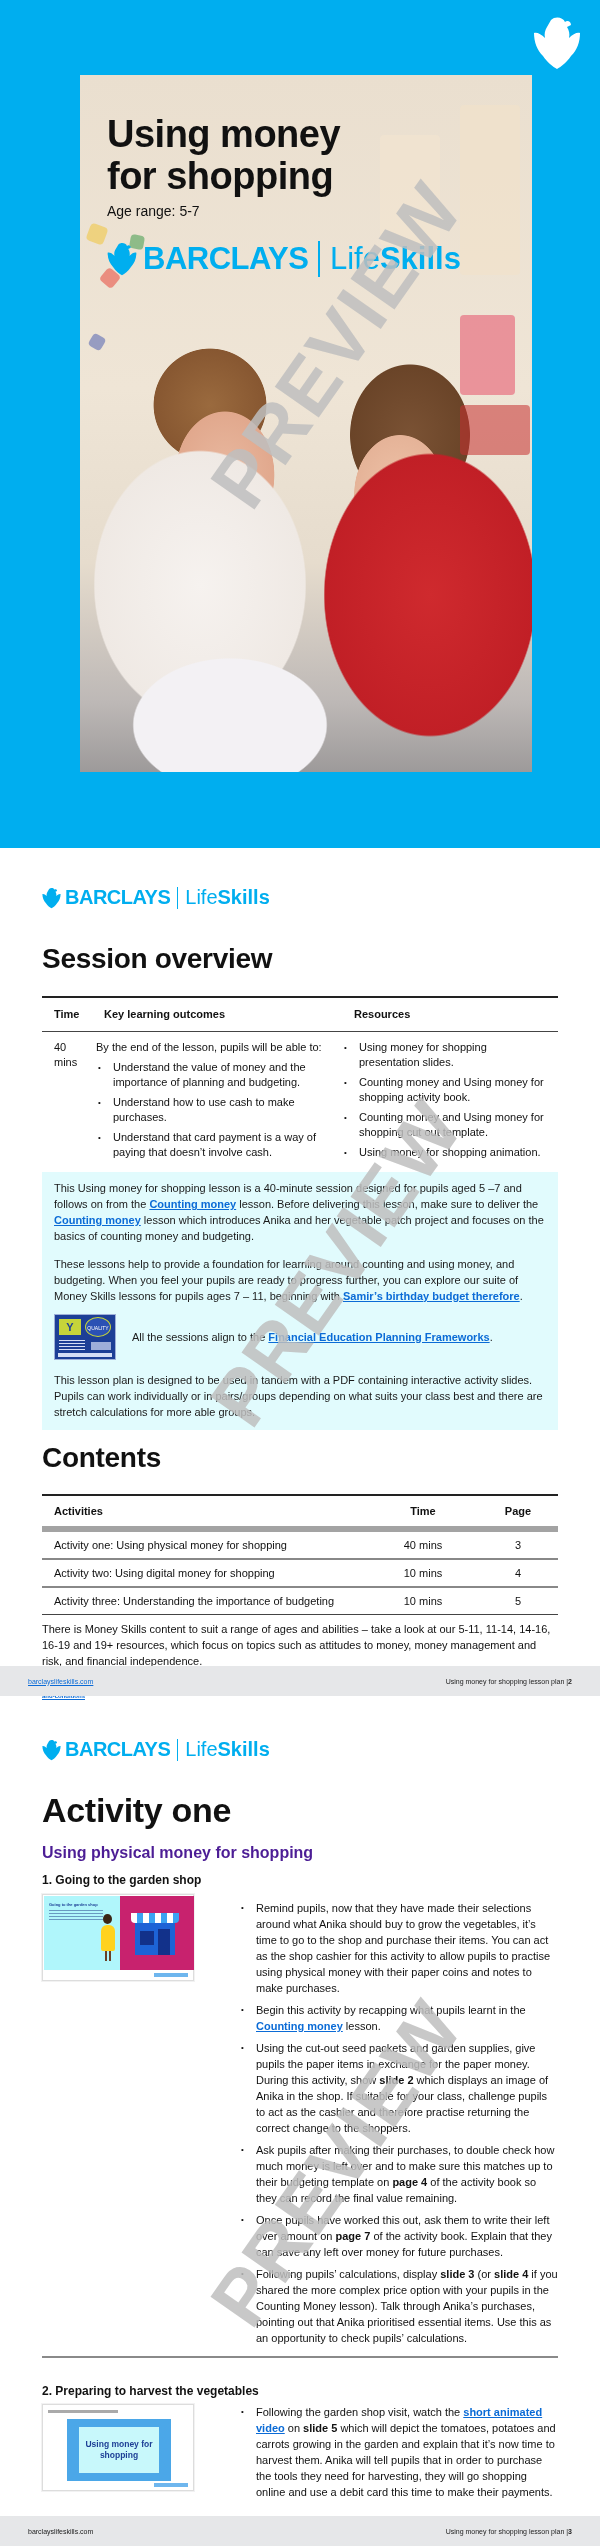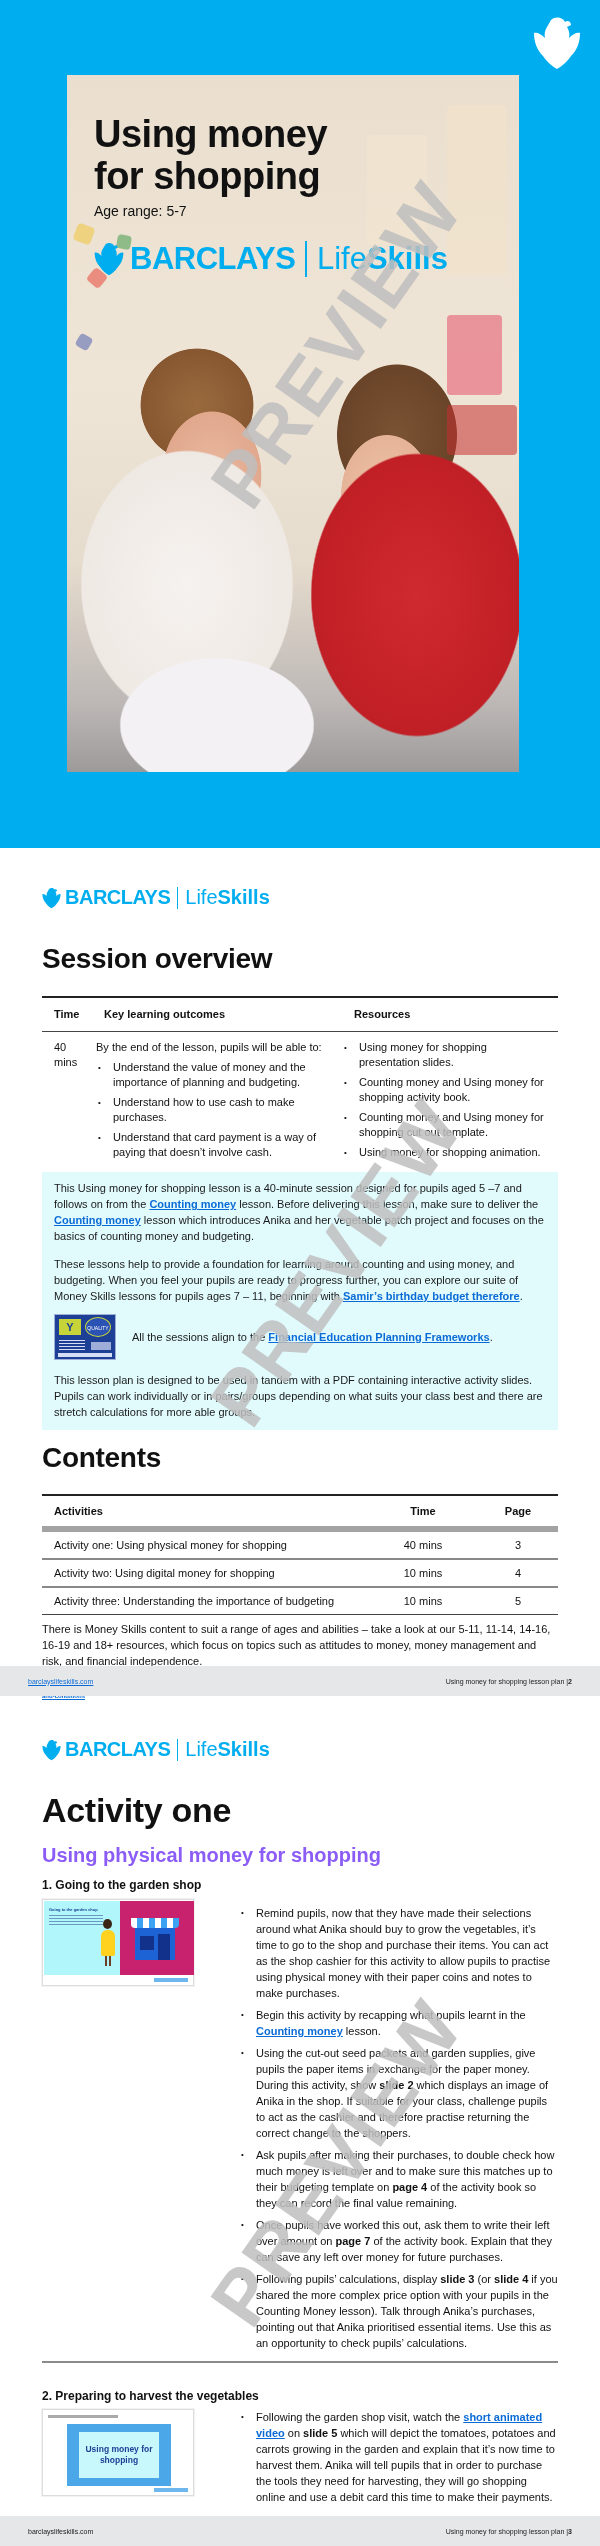--- a/index.html
+++ b/index.html
@@ -3,21 +3,21 @@
 <meta charset="utf-8">
 <style>
   * { box-sizing: border-box; margin: 0; padding: 0; }
   html, body { width: 600px; background: #ffffff; }
   body { font-family: "Liberation Sans", "DejaVu Sans", sans-serif; color: #111; position: relative; }
   a, .link { color: #0b6bd6; font-weight: bold; text-decoration: underline; }
 
   
   .cover { position: relative; width: 600px; height: 848px; background: #00aeef; }
   .cover .eagle-top { position: absolute; left: 533px; top: 16px; width: 48px; height: 54px; }
-  .cover-photo { position: absolute; left: 67px; top: 75px; width: 452px; height: 697px; overflow: hidden;
+  .cover-photo { position: absolute; left: 80px; top: 75px; width: 452px; height: 697px; overflow: hidden;
     background:
       radial-gradient(ellipse 160px 110px at 150px 650px, #f3f1f4 0%, #f3f1f4 60%, rgba(243,241,244,0) 61%),
       radial-gradient(ellipse 150px 190px at 120px 510px, #f6f2ef 0%, #efe9e4 70%, rgba(239,233,228,0) 71%),
       radial-gradient(ellipse 150px 200px at 350px 520px, #cf2a2e 0%, #c11f26 70%, rgba(193,31,38,0) 71%),
       radial-gradient(ellipse 70px 90px at 145px 400px, #e9b9a0 0%, #e1a88d 70%, rgba(225,168,141,0) 71%),
       radial-gradient(ellipse 80px 80px at 130px 330px, #9a6a3e 0%, #875731 70%, rgba(135,87,49,0) 71%),
       radial-gradient(ellipse 65px 85px at 320px 420px, #efc3a8 0%, #e5b398 70%, rgba(229,179,152,0) 71%),
       radial-gradient(ellipse 85px 100px at 330px 360px, #7a5234 0%, #6a4428 70%, rgba(106,68,40,0) 71%),
       linear-gradient(180deg, #eadfcf 0%, #efe5d6 45%, #e6dccd 70%, #bdb8b6 90%, #9d9a9a 100%);
   }
@@ -45,21 +45,21 @@
   
   .watermark { position: absolute; font-size: 78px; font-weight: bold; color: rgba(190,190,190,0.85); letter-spacing: 2px; transform: rotate(-55deg); transform-origin: center center; pointer-events: none; white-space: nowrap; }
 
   
   .page { position: relative; width: 600px; }
   .page-inner { padding: 0 42px; }
   .page2 { height: 850px; }
   .page3 { height: 848px; }
   .page-logo { position: absolute; left: 42px; }
   h1.section { font-size: 28px; font-weight: bold; letter-spacing: -0.3px; color: #111; }
-  h2.sub { font-size: 20px; font-weight: bold; color: #8b5cf6; }
+  h2.sub { font-size: 16px; font-weight: bold; color: #4c1d95; }
   h3.step { font-size: 12px; font-weight: bold; color: #111; }
 
   table.overview { border-collapse: collapse; width: 516px; font-size: 11px; line-height: 15px; }
   table.overview th { text-align: left; font-weight: bold; padding: 9px 10px 9px 12px; border-top: 2px solid #222; border-bottom: 1px solid #444; }
   table.overview td { vertical-align: top; padding: 8px 10px 6px 12px; }
   ul.b { list-style: none; }
   ul.b li { position: relative; padding-left: 17px; margin-top: 5px; }
   ul.b li::before { content: "•"; position: absolute; left: 2px; top: 0; font-size: 8px; }
 
   .info { background: #e1fbfd; width: 516px; padding: 8px 12px 10px 12px; font-size: 11px; line-height: 16px; color: #1a1a1a; }
@@ -237,21 +237,21 @@
           <td class="c">4</td>
         </tr>
         <tr>
           <td>Activity three: Understanding the importance of budgeting</td>
           <td class="c">10 mins</td>
           <td class="c">5</td>
         </tr>
       </tbody>
     </table>
 
-    <p class="note">There is Money Skills content to suit a range of ages and abilities – take a look at our 5-11, 11-14, 14-16, 16-19 and 18+ resources, which focus on topics such as attitudes to money, money management and risk, and financial independence.</p>
+    <p class="note">There is Money Skills content to suit a range of ages and abilities – take a look at our 5-11, 11-14, 14-16, 16-19 and 19+ resources, which focus on topics such as attitudes to money, money management and risk, and financial independence.</p>
     <p class="legal">
       <span>© Barclays 2024. Modification of this lesson plan is not permitted. Use of this lesson plan is governed by the LifeSkills terms and conditions which can be found at </span><a class="link">barclayslifeskills.com/terms-and-conditions</a>
     </p>
   </div>
 
   <div class="watermark" style="left:150px;top:370px;">PREVIEW</div>
 
   <div class="footer" style="top:818px;">
     <a class="link">barclayslifeskills.com</a>
     <span class="pg"><span>Using money for shopping lesson plan |</span><b>2</b></span>

